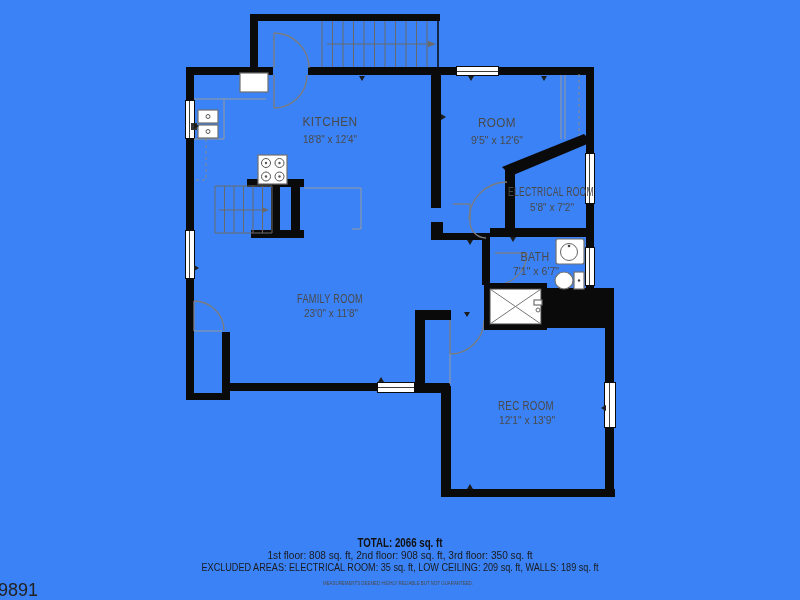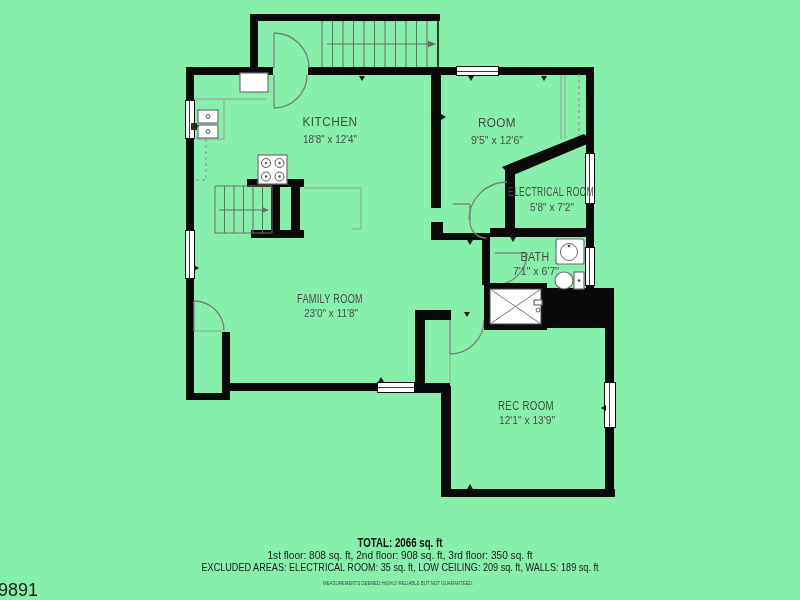--- a/index.html
+++ b/index.html
@@ -1,17 +1,17 @@
 <!DOCTYPE html>
 <html><head>
 <meta charset="utf-8">
 <title>Floor Plan</title>
 <style>
   html,body{margin:0;padding:0;background:#ffffff;}
-  .page{position:relative;width:800px;height:600px;background:#86efac;overflow:hidden;
+  .page{position:relative;width:800px;height:600px;background:#3b82f6;overflow:hidden;
         font-family:"Liberation Sans", sans-serif;}
   svg{position:absolute;left:0;top:0;}
   .wall{fill:#0a0a0a;}
   .thin{stroke:#9a9a9a;stroke-width:1;fill:none;}
   .doorline{stroke:#7d7d7d;stroke-width:1.3;fill:none;}
   .fixture{stroke:#6f6f6f;stroke-width:1.2;fill:#ffffff;}
   .tread{stroke:#6a6a6a;stroke-width:1;fill:none;}
   .dash{stroke:#8a8a8a;stroke-width:1;fill:none;stroke-dasharray:3 3;}
   .win{fill:#ffffff;stroke:#0a0a0a;stroke-width:1;}
   .winline{stroke:#0a0a0a;stroke-width:0.8;}

